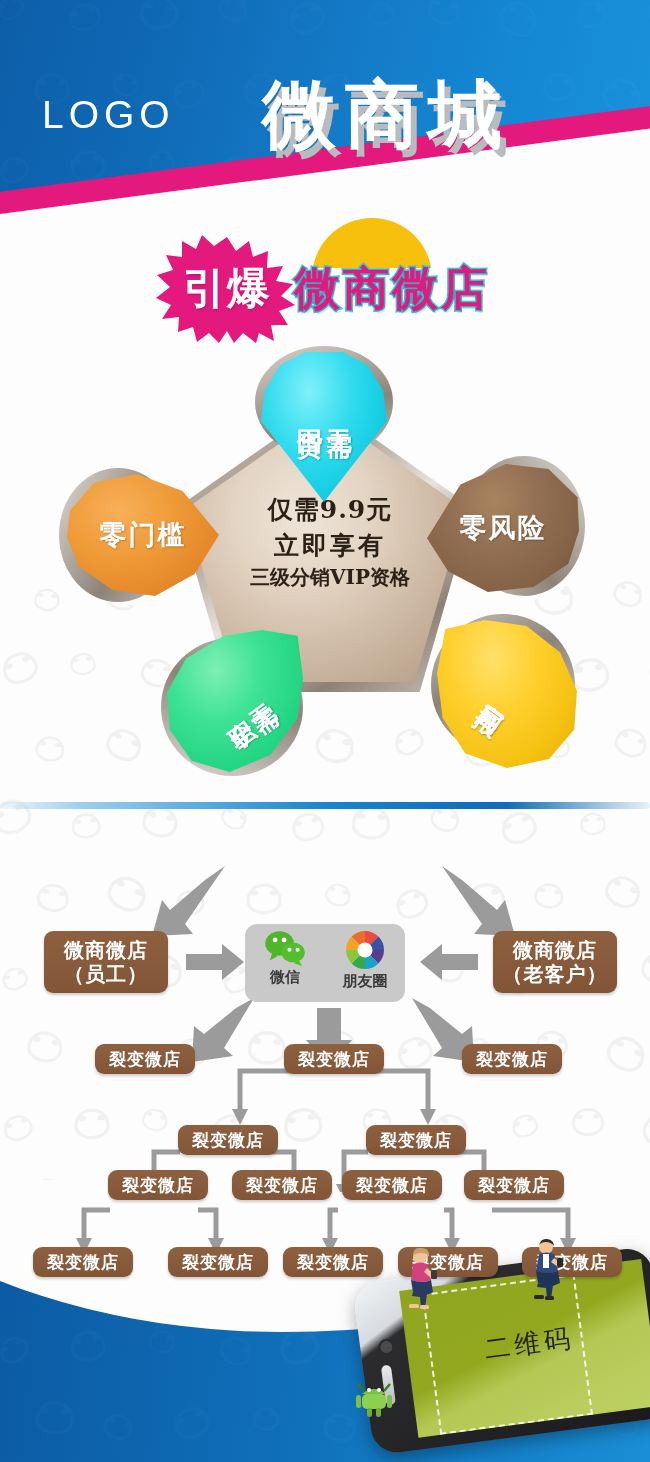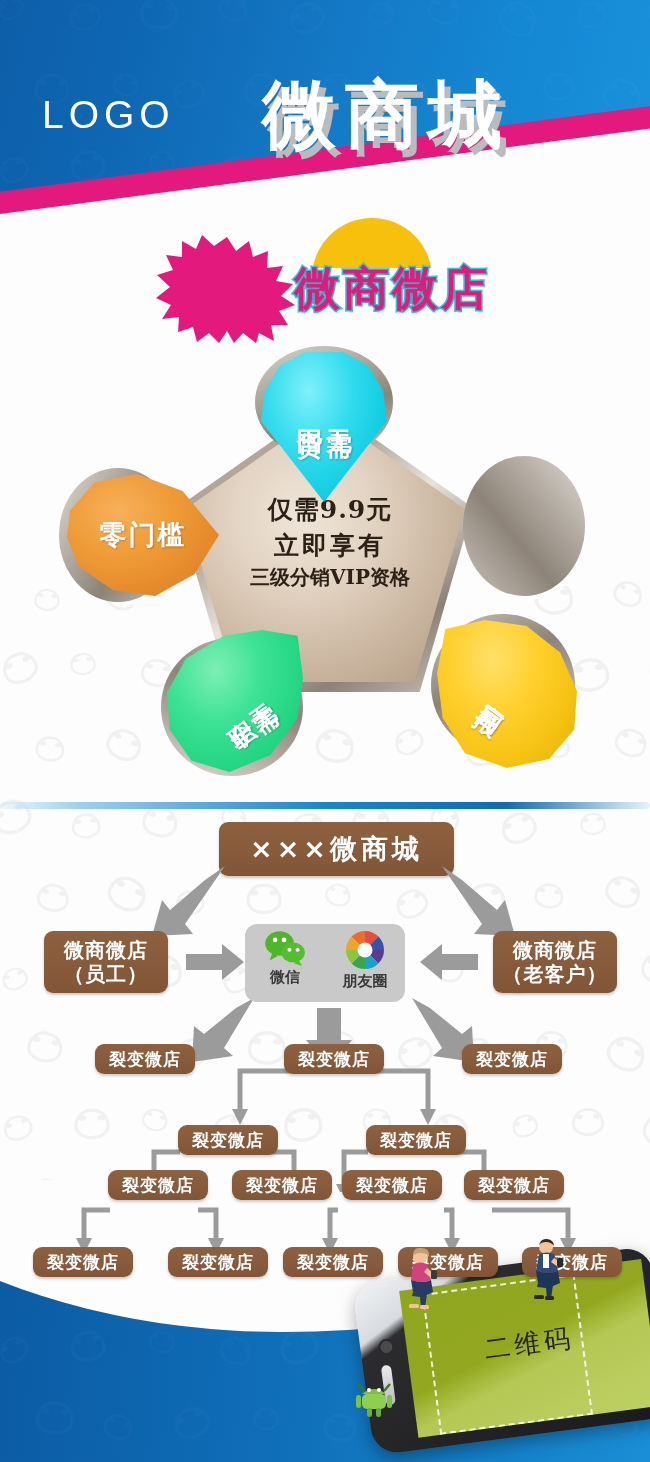--- a/index.html
+++ b/index.html
@@ -926,20 +926,21 @@
   <div class="arc-yellow-mask z3"></div>
 
   <div class="logo-text z6">LOGO</div>
   <div class="title-main z6">微商城</div>
 
   <div class="headline z7">
     <span class="starburst">
       <svg width="146" height="108" viewBox="0 0 146 108">
         <polygon fill="#e4197e" points="73,2 82,16 95,6 99,22 114,16 113,33 129,31 122,46 139,49 127,61 141,70 125,76 134,90 117,90 120,106 105,98 102,108 89,98 80,108 73,96 65,108 55,98 43,107 39,92 24,97 25,82 8,84 17,70 2,63 16,52 3,40 19,35 12,20 28,22 28,6 42,14 48,0 60,11"></polygon>
       </svg>
+      <span>引爆</span>
     </span>
     <span class="hl-word">微商微店</span>
   </div>
 
   <div class="pent-wrap z6">
 
     <div class="pin-shadow-left"></div>
     <div class="pin-shadow-right"></div>
     <div class="pin-shadow-top"></div>
     <div class="pin-shadow-bl"></div>
@@ -958,40 +959,42 @@
       <div class="vtext">
         <span class="vcol">无需</span>
         <span class="vcol">囤货</span>
       </div>
     </div>
 
     <div class="drop drop-left">
       <span>零门槛</span>
     </div>
 
+    <div class="drop drop-right">
+      <span>零风险</span>
+    </div>
 
     <div class="drop drop-bl">
       <div class="vtext">
         <span class="vcol">无需</span>
         <span class="vcol">全职</span>
       </div>
     </div>
 
     <div class="drop drop-br">
       <div class="vtext">
         <span class="vcol">高回报</span>
       </div>
     </div>
   </div>
 
   <div class="divider-line z7"></div>
 
   <div class="flow z6">
 
-    <div class="node node-root">×××微商城</div>
 
     <svg width="650" height="380" style="position:absolute;left:0;top:0;">
       <g fill="#9b9b9b">
 
         <polygon points="205,68 225,54 185,112 193,122 152,124 162,88 170,98"></polygon>
 
         <polygon points="462,68 442,54 482,112 474,122 515,124 505,88 497,98"></polygon>
 
         <polygon points="236,196 254,186 224,236 233,244 192,250 194,214 204,222"></polygon>
 

